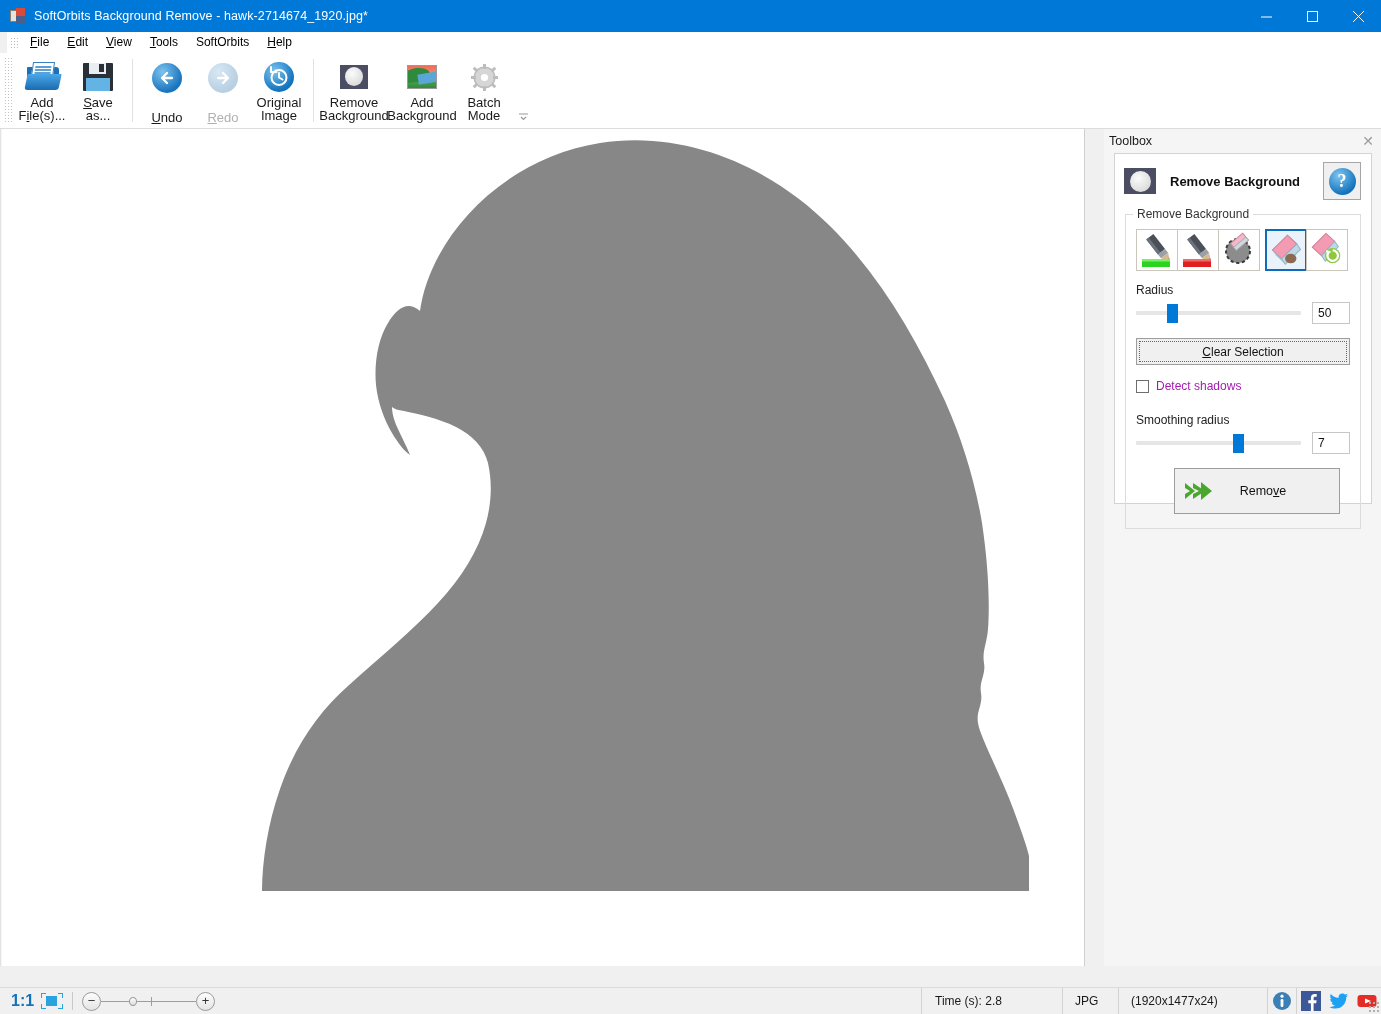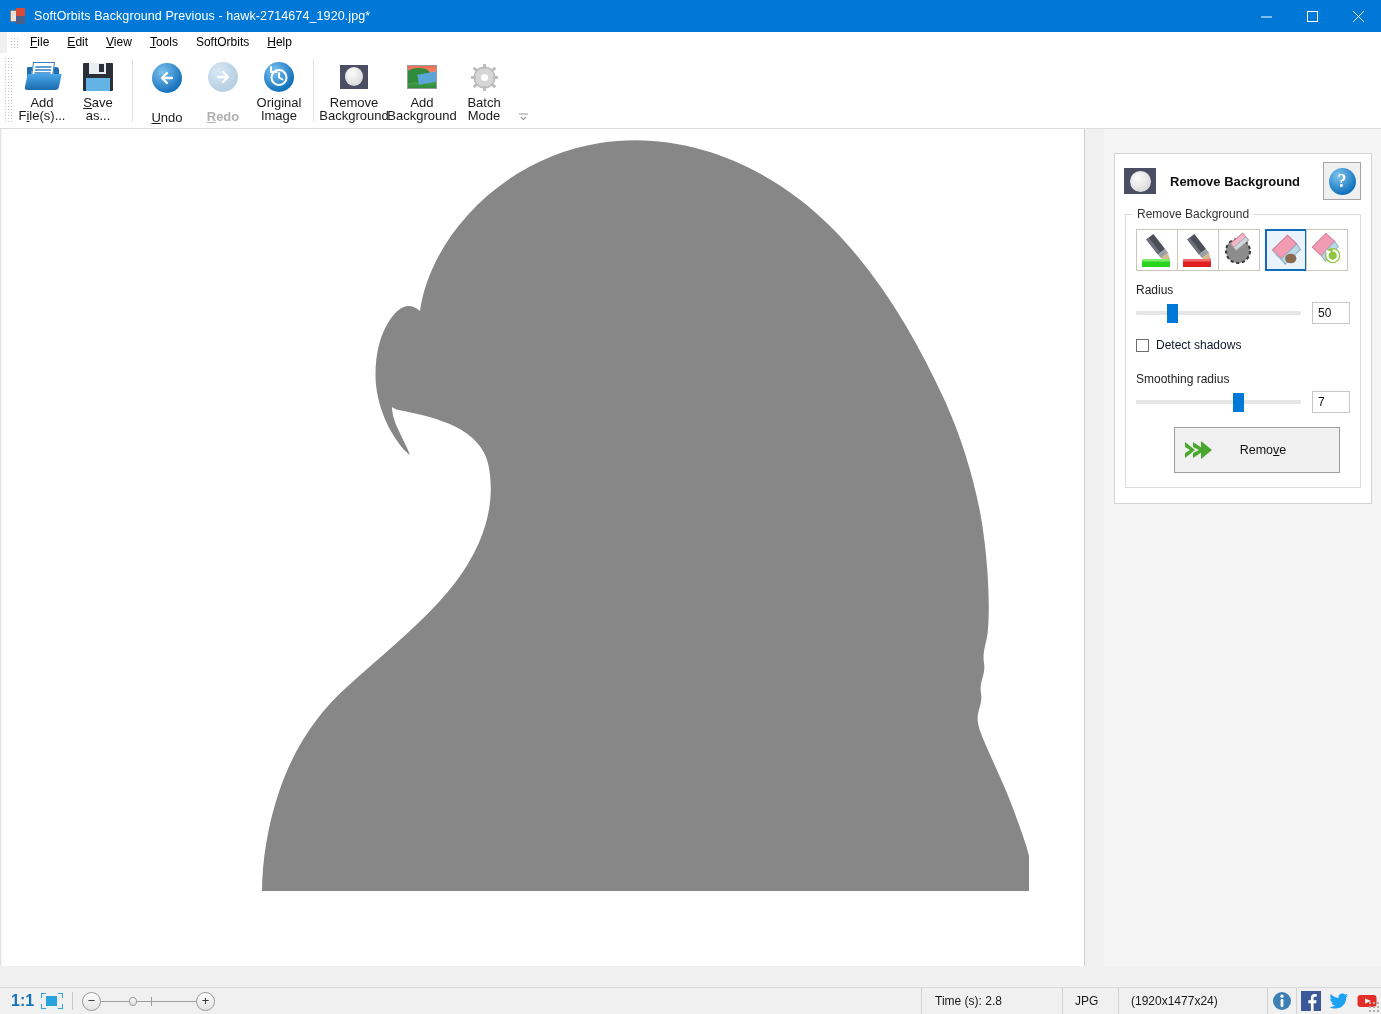--- a/index.html
+++ b/index.html
@@ -170,21 +170,21 @@
   .clear-btn {
     margin-top: 14px; height: 27px; border: 1px solid #9d9d9d; background: #f0f0f0;
     display: flex; align-items: center; justify-content: center; font-size: 12px; color: #111;
     position: relative;
   }
   .clear-btn .focus-ring { position:absolute; inset:2px; border: 1px dotted #666; }
   .clear-btn u { text-decoration: underline; }
 
   .chk-row { display:flex; align-items:center; margin-top: 14px; }
   .chk { width: 13px; height: 13px; border: 1px solid #6e6e6e; background:#fff; margin-right: 7px; flex:none;}
-  .chk-row .cl { font-size: 12px; color:#0f172a; }
+  .chk-row .cl { font-size: 12px; color:#a21caf; }
 
   .remove-btn {
     margin: 14px 10px 0 38px; height: 46px; border: 1px solid #9d9d9d; background: #f0f0f0;
     display: flex; align-items: center; position: relative;
   }
   .remove-btn .arr { width: 46px; display:flex; align-items:center; justify-content:center; }
   .remove-btn .rl { flex: 1; text-align: center; font-size: 12.5px; color: #111; margin-right: 34px; }
   .remove-btn .rl u { text-decoration: underline; }
 
   
@@ -216,21 +216,21 @@
 <body>
 
 <div id="app">
 
   <div class="titlebar">
     <div class="title-icon">
       <div class="ti-a"></div>
         <div class="ti-b"></div>
         <div class="ti-c"></div>
     </div>
-    <div class="title-text">SoftOrbits Background Previous - hawk-2714674_1920.jpg*</div>
+    <div class="title-text">SoftOrbits Background Remove - hawk-2714674_1920.jpg*</div>
     <div class="win-controls">
       <div class="win-btn">
         <svg width="11" height="11" viewBox="0 0 11 11">
             <line x1="0" y1="6" x2="11" y2="6" stroke="#fff" stroke-width="1"></line>
           </svg>
       </div>
       <div class="win-btn">
         <svg width="11" height="11" viewBox="0 0 11 11">
             <rect x="0.5" y="0.5" width="10" height="10" fill="none" stroke="#fff" stroke-width="1"></rect>
           </svg>
@@ -292,21 +292,21 @@
         <div class="ico">
           <div class="ic-circ ic-undo"></div>
           <div class="ic-arrow">
               <svg width="22" height="14" viewBox="0 0 22 14">
                 <path d="M16 7 H7 M11 2 L6 7 L11 12" stroke="#fff" stroke-width="2.3" fill="none" stroke-linecap="round" stroke-linejoin="round"></path>
               </svg>
             </div>
         </div>
         <div class="lbl" style="margin-top:14px"><u>U</u>ndo</div>
       </div>
-      <div class="tbtn disabled" style="font-weight:bold;">
+      <div class="tbtn disabled" style="justify-content:flex-end;">
         <div class="ico">
           <div class="ic-circ ic-redo"></div>
           <div class="ic-arrow">
               <svg width="22" height="14" viewBox="0 0 22 14">
                 <path d="M6 7 H15 M11 2 L16 7 L11 12" stroke="#fff" stroke-width="2.3" fill="none" stroke-linecap="round" stroke-linejoin="round"></path>
               </svg>
             </div>
         </div>
         <div class="lbl" style="margin-top:14px"><u>R</u>edo</div>
       </div>
@@ -410,20 +410,24 @@
                C 392 402, 394 410, 398 418
                C 402 427, 408 438, 410 444
                C 404 440, 398 432, 392 422
                C 384 408, 378 392, 376 374
                C 374 352, 378 328, 388 312
                C 398 296, 408 290, 420 300 Z" fill="#878787" transform="translate(0,-118)"></path>
     </svg>
   </div>
 
   <div class="toolbox">
+    <div class="tb-header">
+      <div class="t">Toolbox</div>
+      <div class="tb-close">✕</div>
+    </div>
 
     <div class="tb-body">
       <div class="tb-titlerow">
         <div class="tb-ic">
             <div class="e"></div>
           </div>
         <div class="tb-title">Remove Background</div>
         <div class="help-btn">
           <div class="help-circ">?</div>
         </div>
@@ -493,20 +497,24 @@
 
         <div class="lbl-sm">Radius</div>
         <div class="slider-row">
           <div class="track">
             <div class="rail"></div>
             <div class="thumb" id="radius-thumb" style="left: calc(22% - 5px);"></div>
           </div>
           <div class="numbox">50</div>
         </div>
 
+        <div class="clear-btn">
+          <div class="focus-ring"></div>
+          <span><u>C</u>lear Selection</span>
+        </div>
 
         <div class="chk-row">
           <div class="chk"></div>
           <div class="cl">Detect shadows</div>
         </div>
 
         <div class="lbl-sm" style="margin-top:20px">Smoothing radius</div>
         <div class="slider-row">
           <div class="track">
             <div class="rail"></div>

